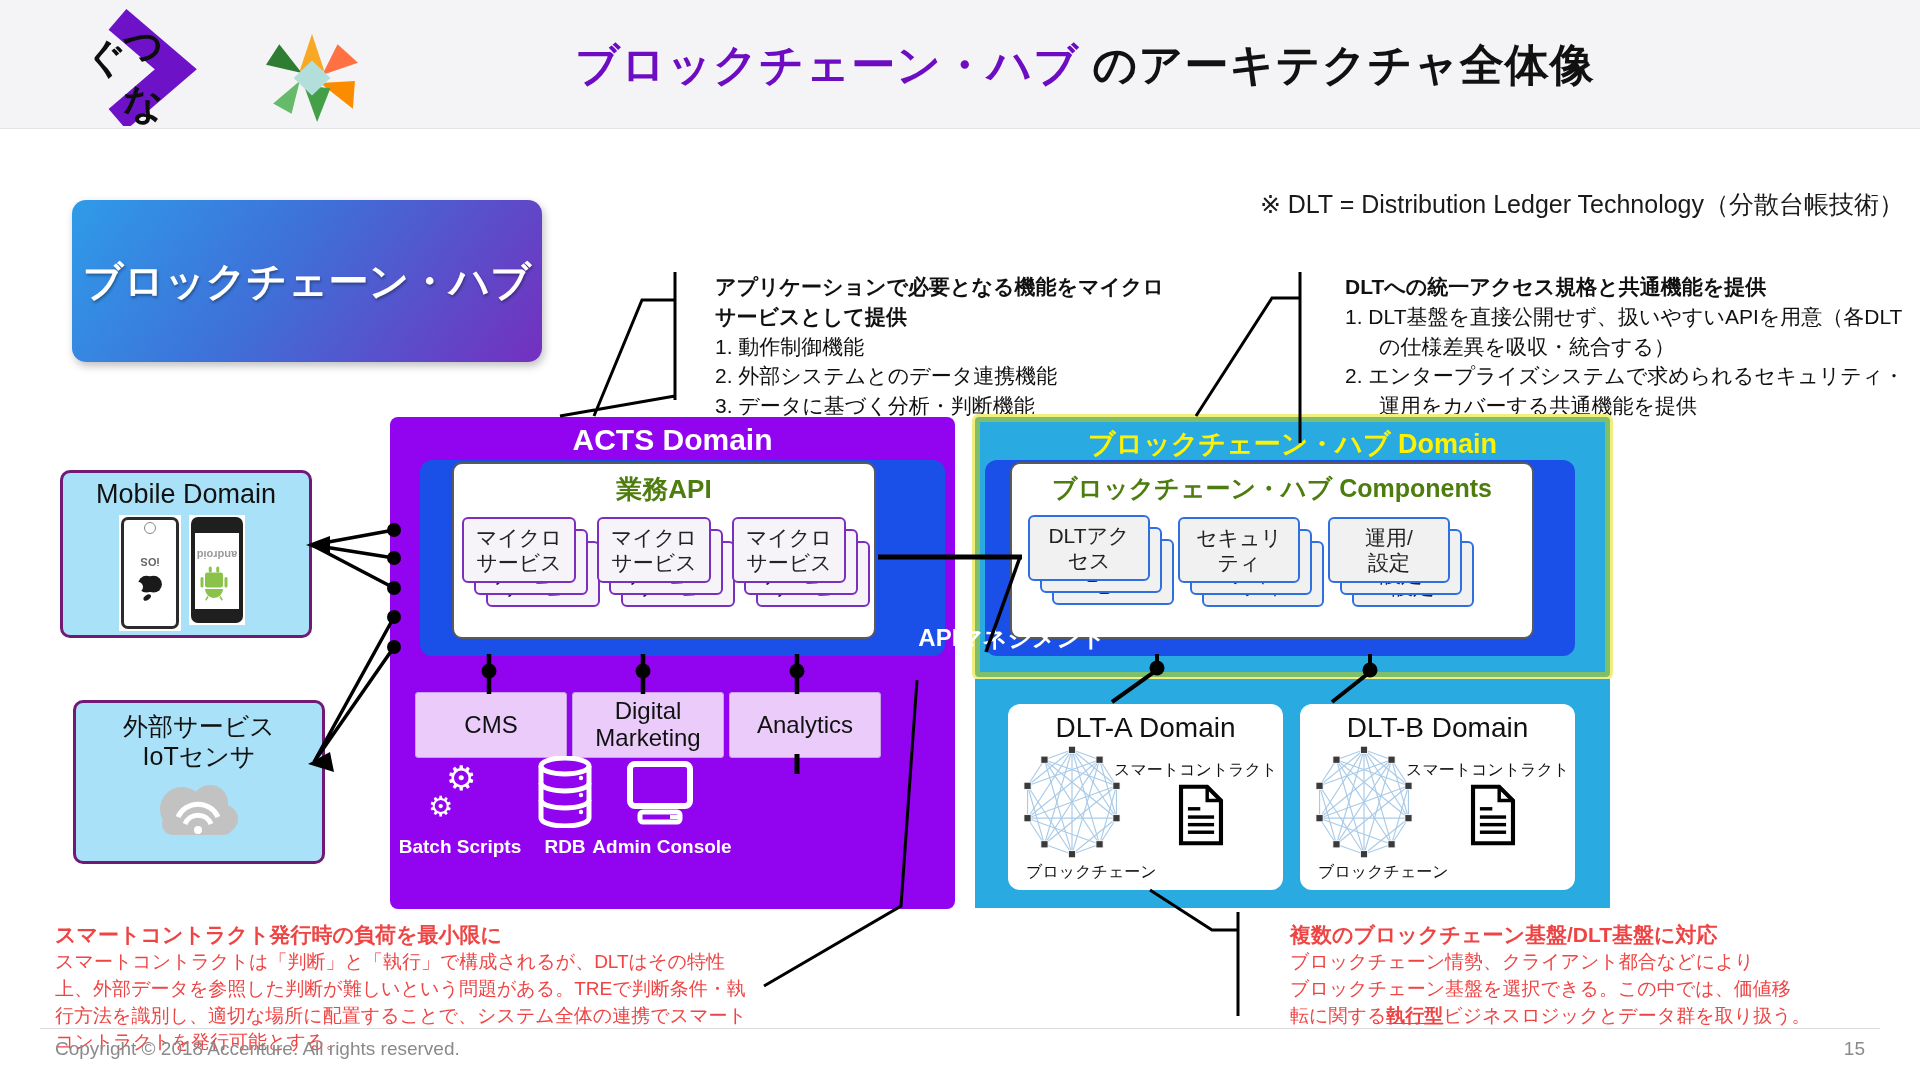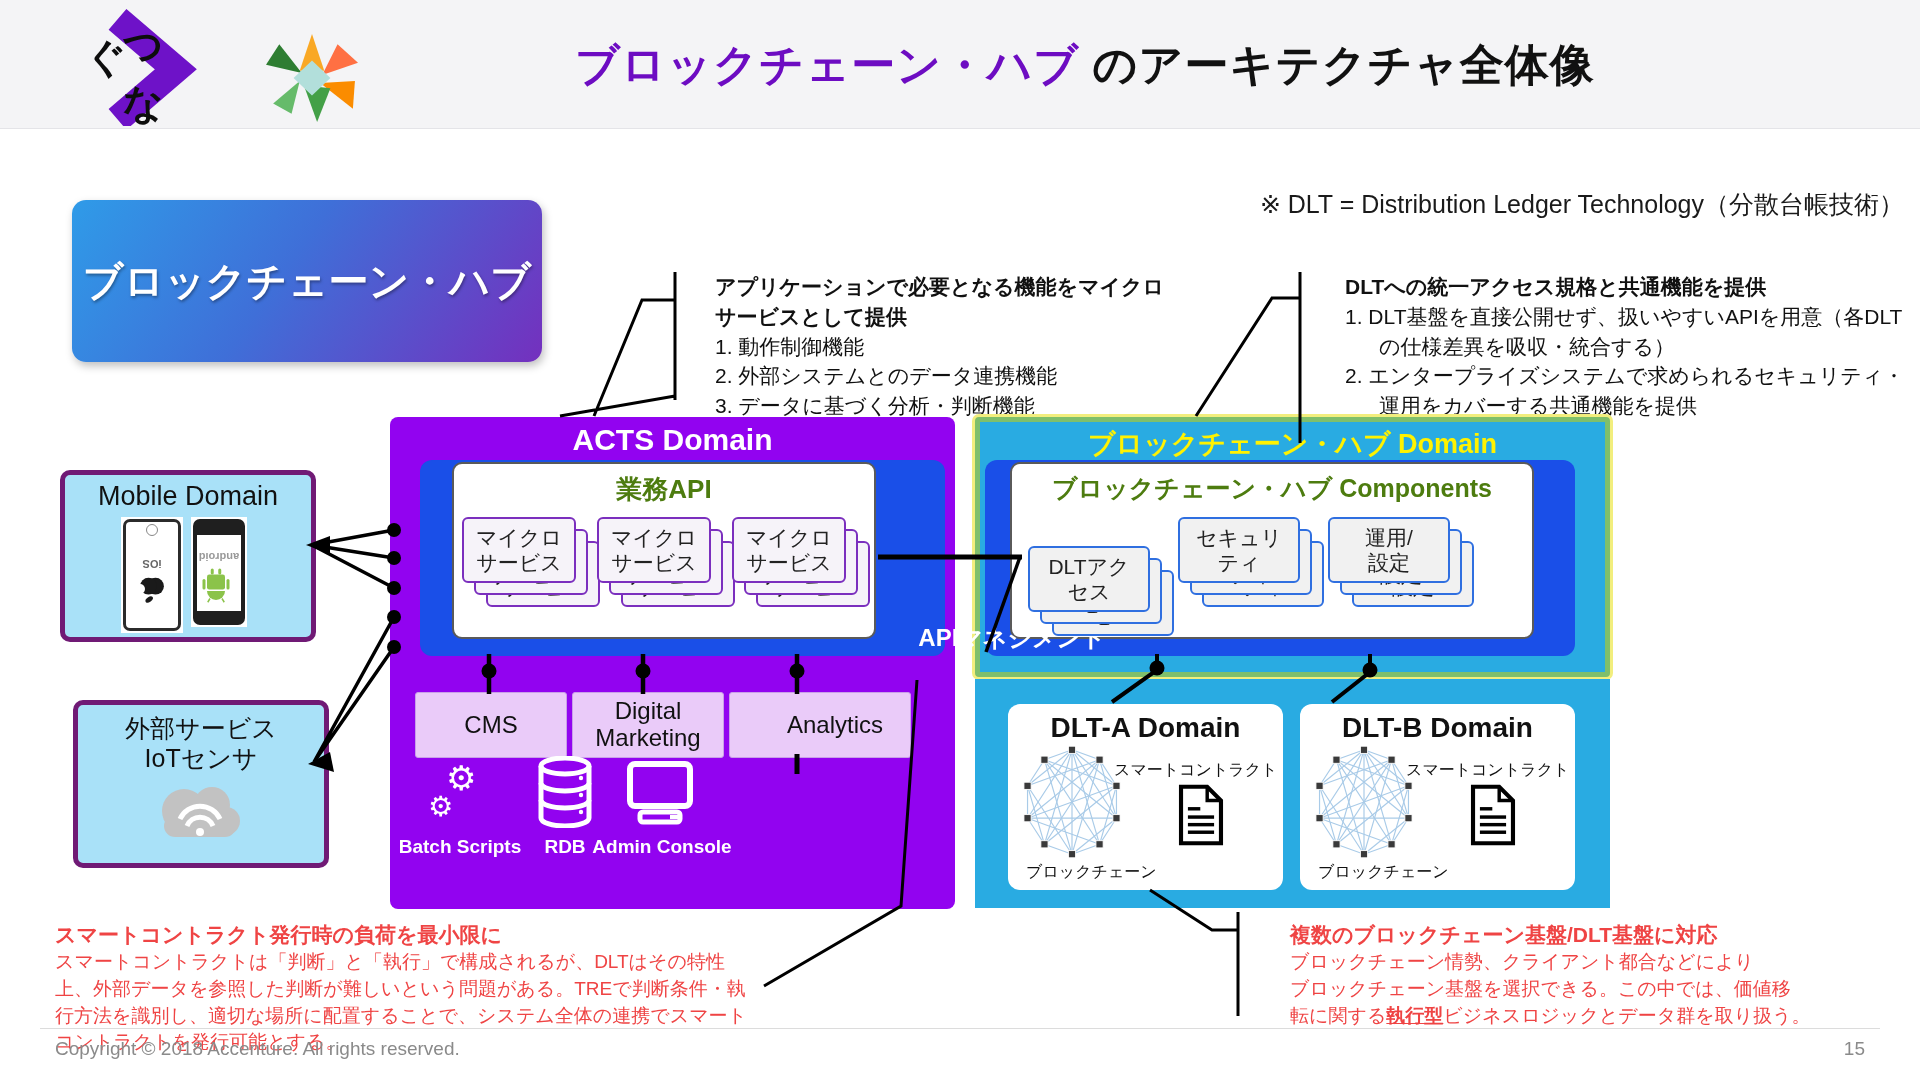--- a/index.html
+++ b/index.html
@@ -19,21 +19,21 @@
          background:linear-gradient(125deg,#2f9be8 0%,#3f6fd8 45%,#7430be 100%);
          box-shadow:2px 4px 8px rgba(0,0,0,.25);display:flex;align-items:center;justify-content:center;}
   #badge span{color:#fff;font-size:40px;font-weight:800;text-shadow:1px 2px 3px rgba(0,0,0,.35);}
   
   .ann{font-size:21px;line-height:1.42;color:#111;}
   #ann-left{left:715px;top:272px;width:452px;}
   #ann-right{left:1345px;top:272px;width:560px;}
   .ann .t{font-weight:800;}
   .ann .num{padding-left:34px;text-indent:-34px;}
   
-  .lblue{background:#a9e1f8;border:5px solid #701a75;border-radius:10px;}
+  .lblue{background:#a9e1f8;border:3px solid #701a75;border-radius:10px;}
   #mobile-box{left:60px;top:470px;width:246px;height:162px;}
   #mobile-box .bt{text-align:center;font-size:27px;margin-top:6px;}
   #ext-box{left:60px;top:700px;width:246px;height:158px;margin-left:13px;}
   #ext-box .bt{text-align:center;font-size:25px;line-height:1.2;margin-top:8px;font-weight:500;}
   .phone{transform:rotate(180deg);}
   .phone-card{background:#fff;padding:2px;}
   .iphone{width:52px;height:106px;background:#fff;border:3px solid #2b2b2b;border-radius:7px;position:relative;}
   .androidp{width:52px;height:106px;background:#1f1f1f;border-radius:7px;position:relative;}
   .androidp .scr{position:absolute;left:4px;top:14px;right:4px;bottom:16px;background:#fff;}
   .plabel{position:absolute;width:100%;text-align:center;font-size:11px;color:#666;font-weight:700;}
@@ -65,21 +65,21 @@
   .toolname{position:absolute;color:#fff;font-weight:800;font-size:19px;text-align:center;}
   #tre-box{left:723px;top:772px;width:156px;height:124px;background:#fff;border-radius:8px;display:flex;align-items:center;justify-content:center;
            text-align:center;font-size:22px;line-height:1.22;color:#111;}
   
   #hub{left:975px;top:417px;width:635px;height:260px;background:#29abe2;border:5px solid #7fbf6b;border-radius:4px;
        box-shadow:0 0 0 3px #f2ee7d;box-sizing:border-box;}
   #hub .domain-title{position:absolute;top:4px;font-size:27px;color:#fff200;}
   
   #dlt-area{left:975px;top:679px;width:635px;height:229px;background:#29abe2;}
   .dltbox{position:absolute;top:25px;width:275px;height:186px;background:#fff;border-radius:12px;}
-  .dltbox .dt{position:absolute;top:8px;width:100%;text-align:center;font-size:28px;font-weight:700;}
+  .dltbox .dt{position:absolute;top:8px;width:100%;text-align:center;font-size:28px;font-weight:400;}
   .mlabel{position:absolute;font-size:16px;color:#111;text-align:center;}
   
   .callout{color:#ef4444;}
   #co-left{left:55px;top:920px;width:702px;font-size:19px;line-height:1.4;}
   #co-right{left:1290px;top:920px;width:620px;font-size:19px;line-height:1.4;}
   .callout .t{font-weight:800;font-size:21px;}
   .emph{font-weight:800;text-decoration:underline;}
   
   #footer-line{left:40px;top:1028px;width:1840px;border-top:1px solid #dcdcdc;}
   #copyright{left:55px;top:1038px;font-size:19px;color:#8a8a8a;}
@@ -213,21 +213,21 @@
 サービス</div>
     <div class="card pcard c2 pre">マイクロ
 サービス</div>
     <div class="card pcard c1 pre">マイクロ
 サービス</div>
   </div>
 
   <div id="components" class="ab whitebox z6">
     <div class="wb-title" style="font-size:25px;">ブロックチェーン・ハブ Components</div>
   </div>
-  <div class="stack z8" style="left:1028px;top:546px;padding-left:28px;">
+  <div class="stack z8" style="left:1028px;top:515px;padding-left:28px;">
     <div class="card bcard c3 pre">DLTアク
 セス</div>
     <div class="card bcard c2 pre">DLTアク
 セス</div>
     <div class="card bcard c1 pre">DLTアク
 セス</div>
   </div>
   <div class="stack z8" style="left:1178px;top:517px;">
     <div class="card bcard c3 pre">セキュリ
 ティ</div>
@@ -242,21 +242,21 @@
     <div class="card bcard c2 pre">運用/
 設定</div>
     <div class="card bcard c1 pre">運用/
 設定</div>
   </div>
 
   <div id="api-mgmt" class="ab">APIマネジメント</div>
 
   <div class="ab lav z6" style="left:415px;top:692px;width:150px;height:64px;">CMS</div>
   <div class="ab lav z6" style="left:572px;top:692px;width:150px;height:64px;">Digital Marketing</div>
-  <div class="ab lav z6" style="left:729px;top:692px;width:150px;height:64px;padding-left:30px;">Analytics</div>
+  <div class="ab lav z6" style="left:729px;top:692px;width:150px;height:64px;">Analytics</div>
 
   <svg class="ab z6" style="left:428px;top:760px;" width="66" height="68" viewBox="0 0 66 68">
     <g fill="#fff">
       <text x="18" y="30" font-size="34" fill="#fff">⚙</text>
       <text x="0" y="56" font-size="28" fill="#fff">⚙</text>
     </g>
   </svg>
   <div class="toolname" style="left:395px;top:836px;width:130px;">Batch Scripts</div>
 
   <svg class="ab z6" style="left:537px;top:756px;" width="56" height="72" viewBox="0 0 56 72">

